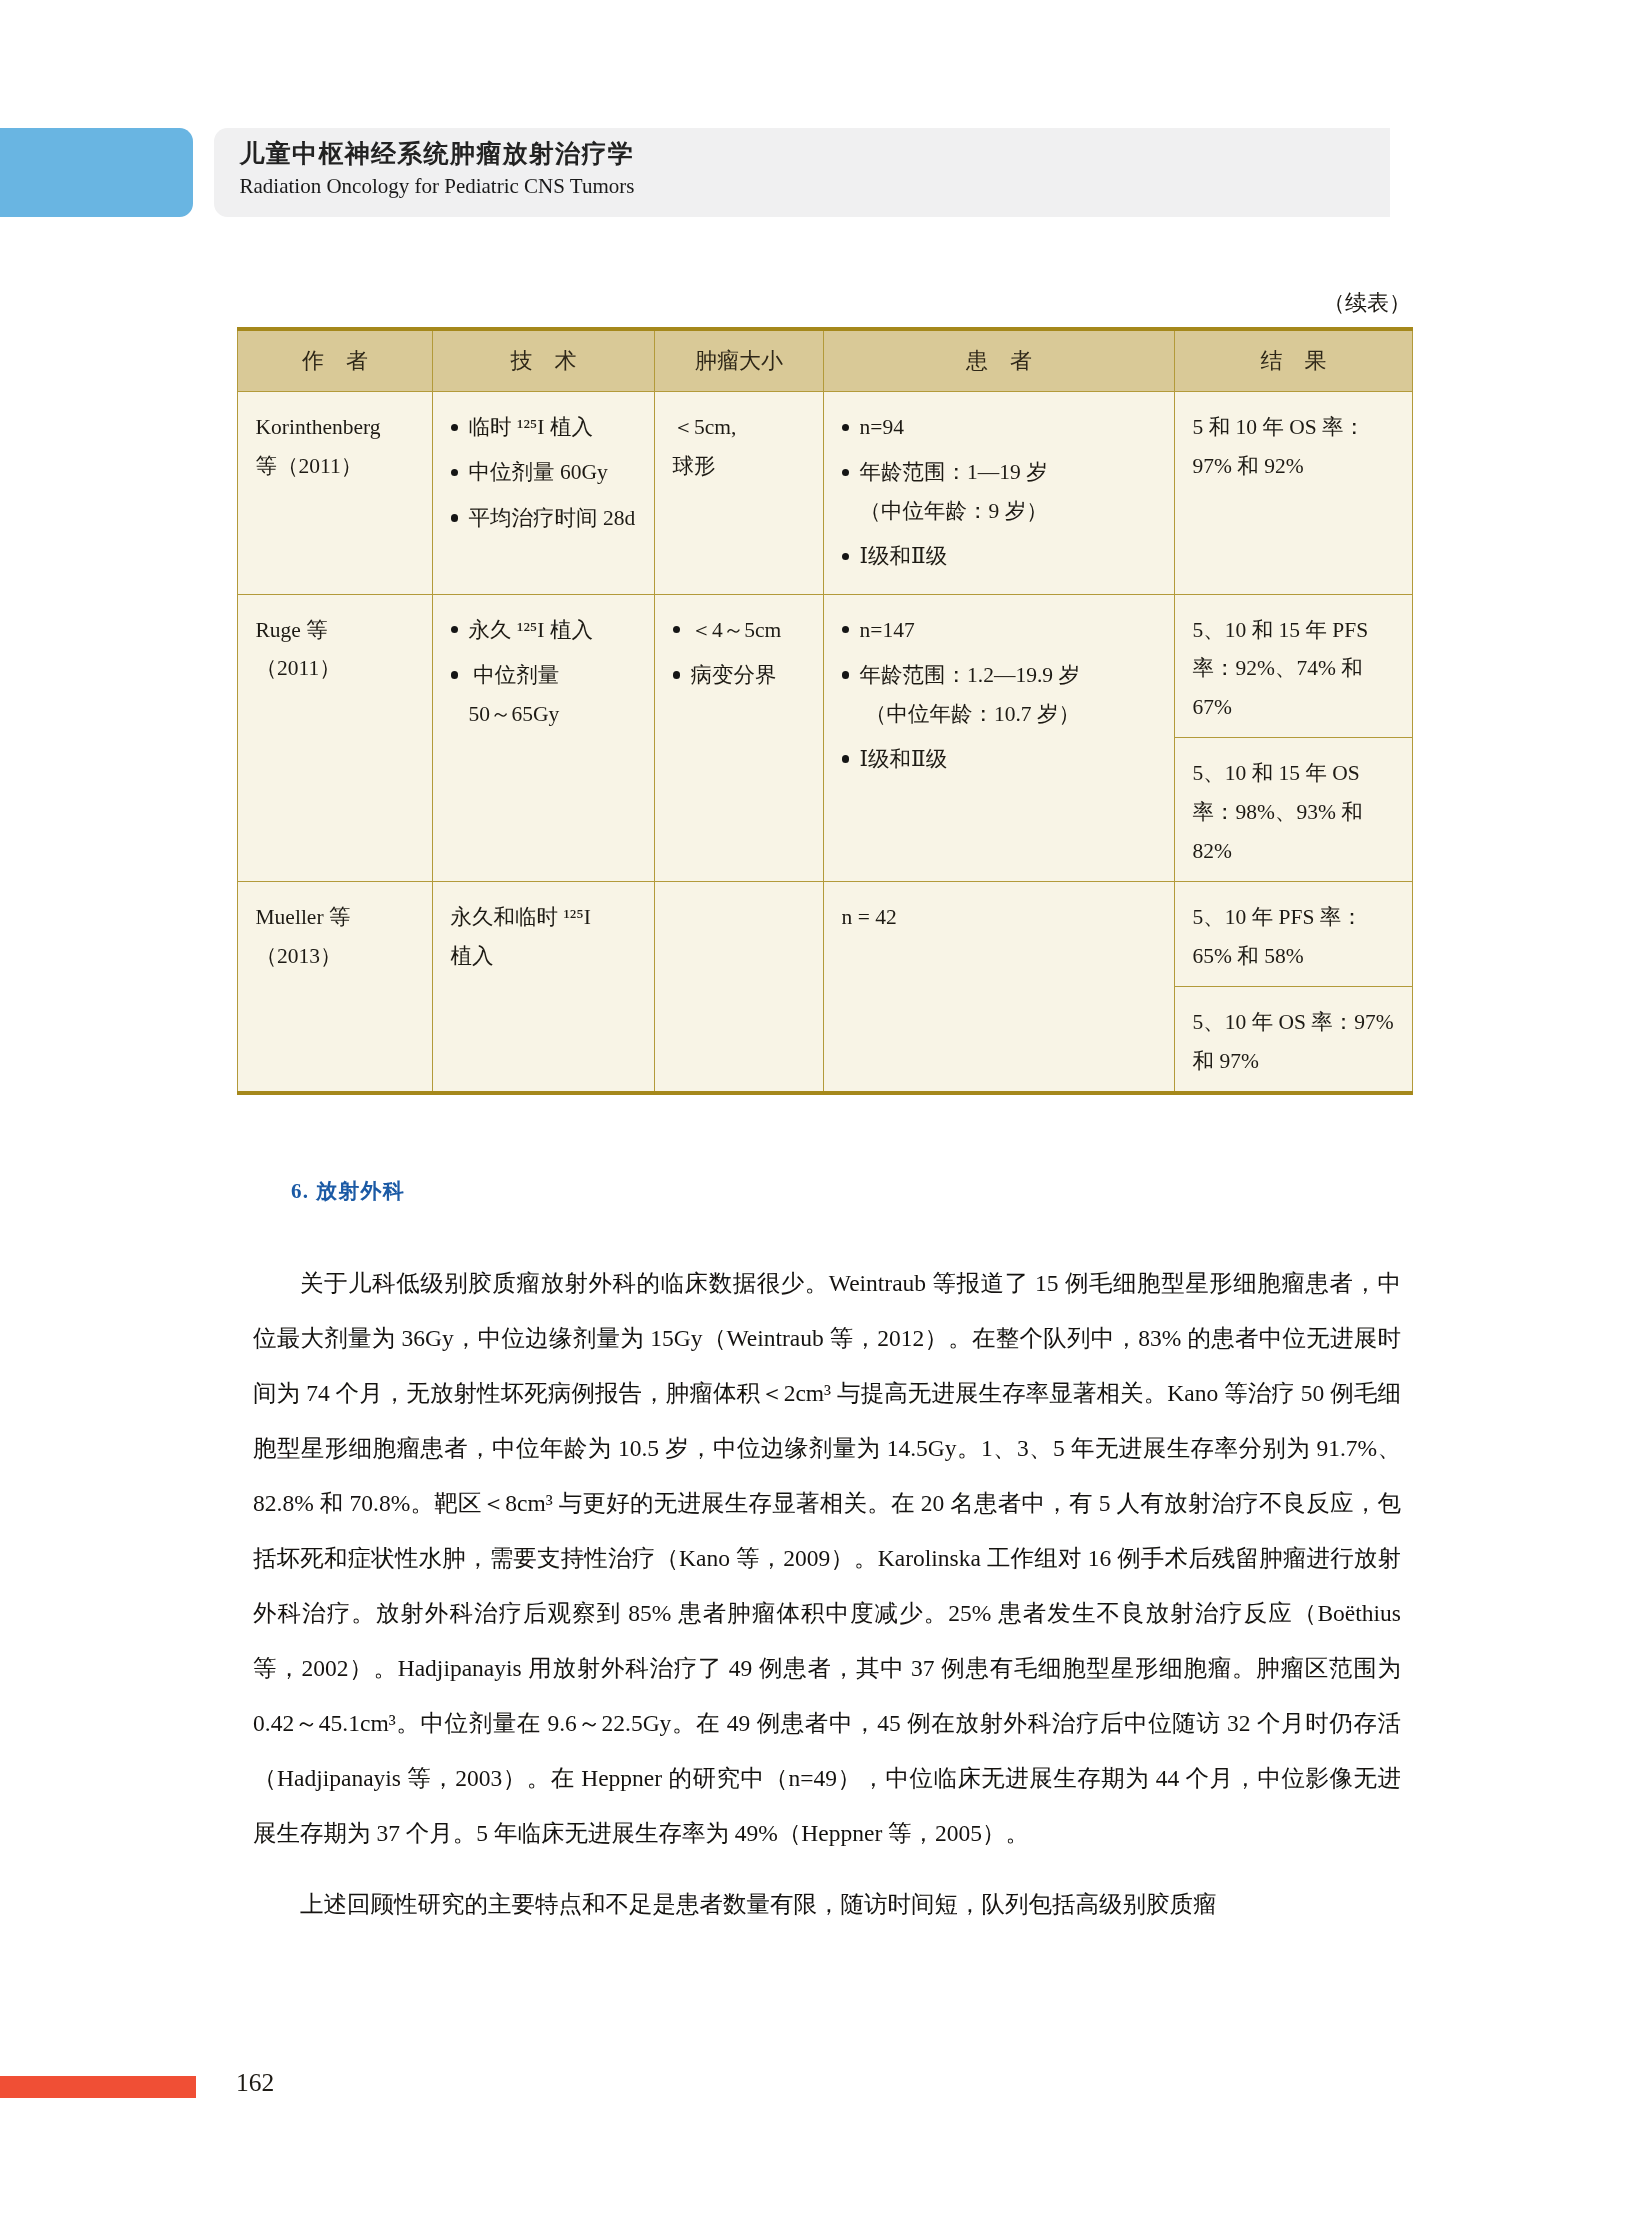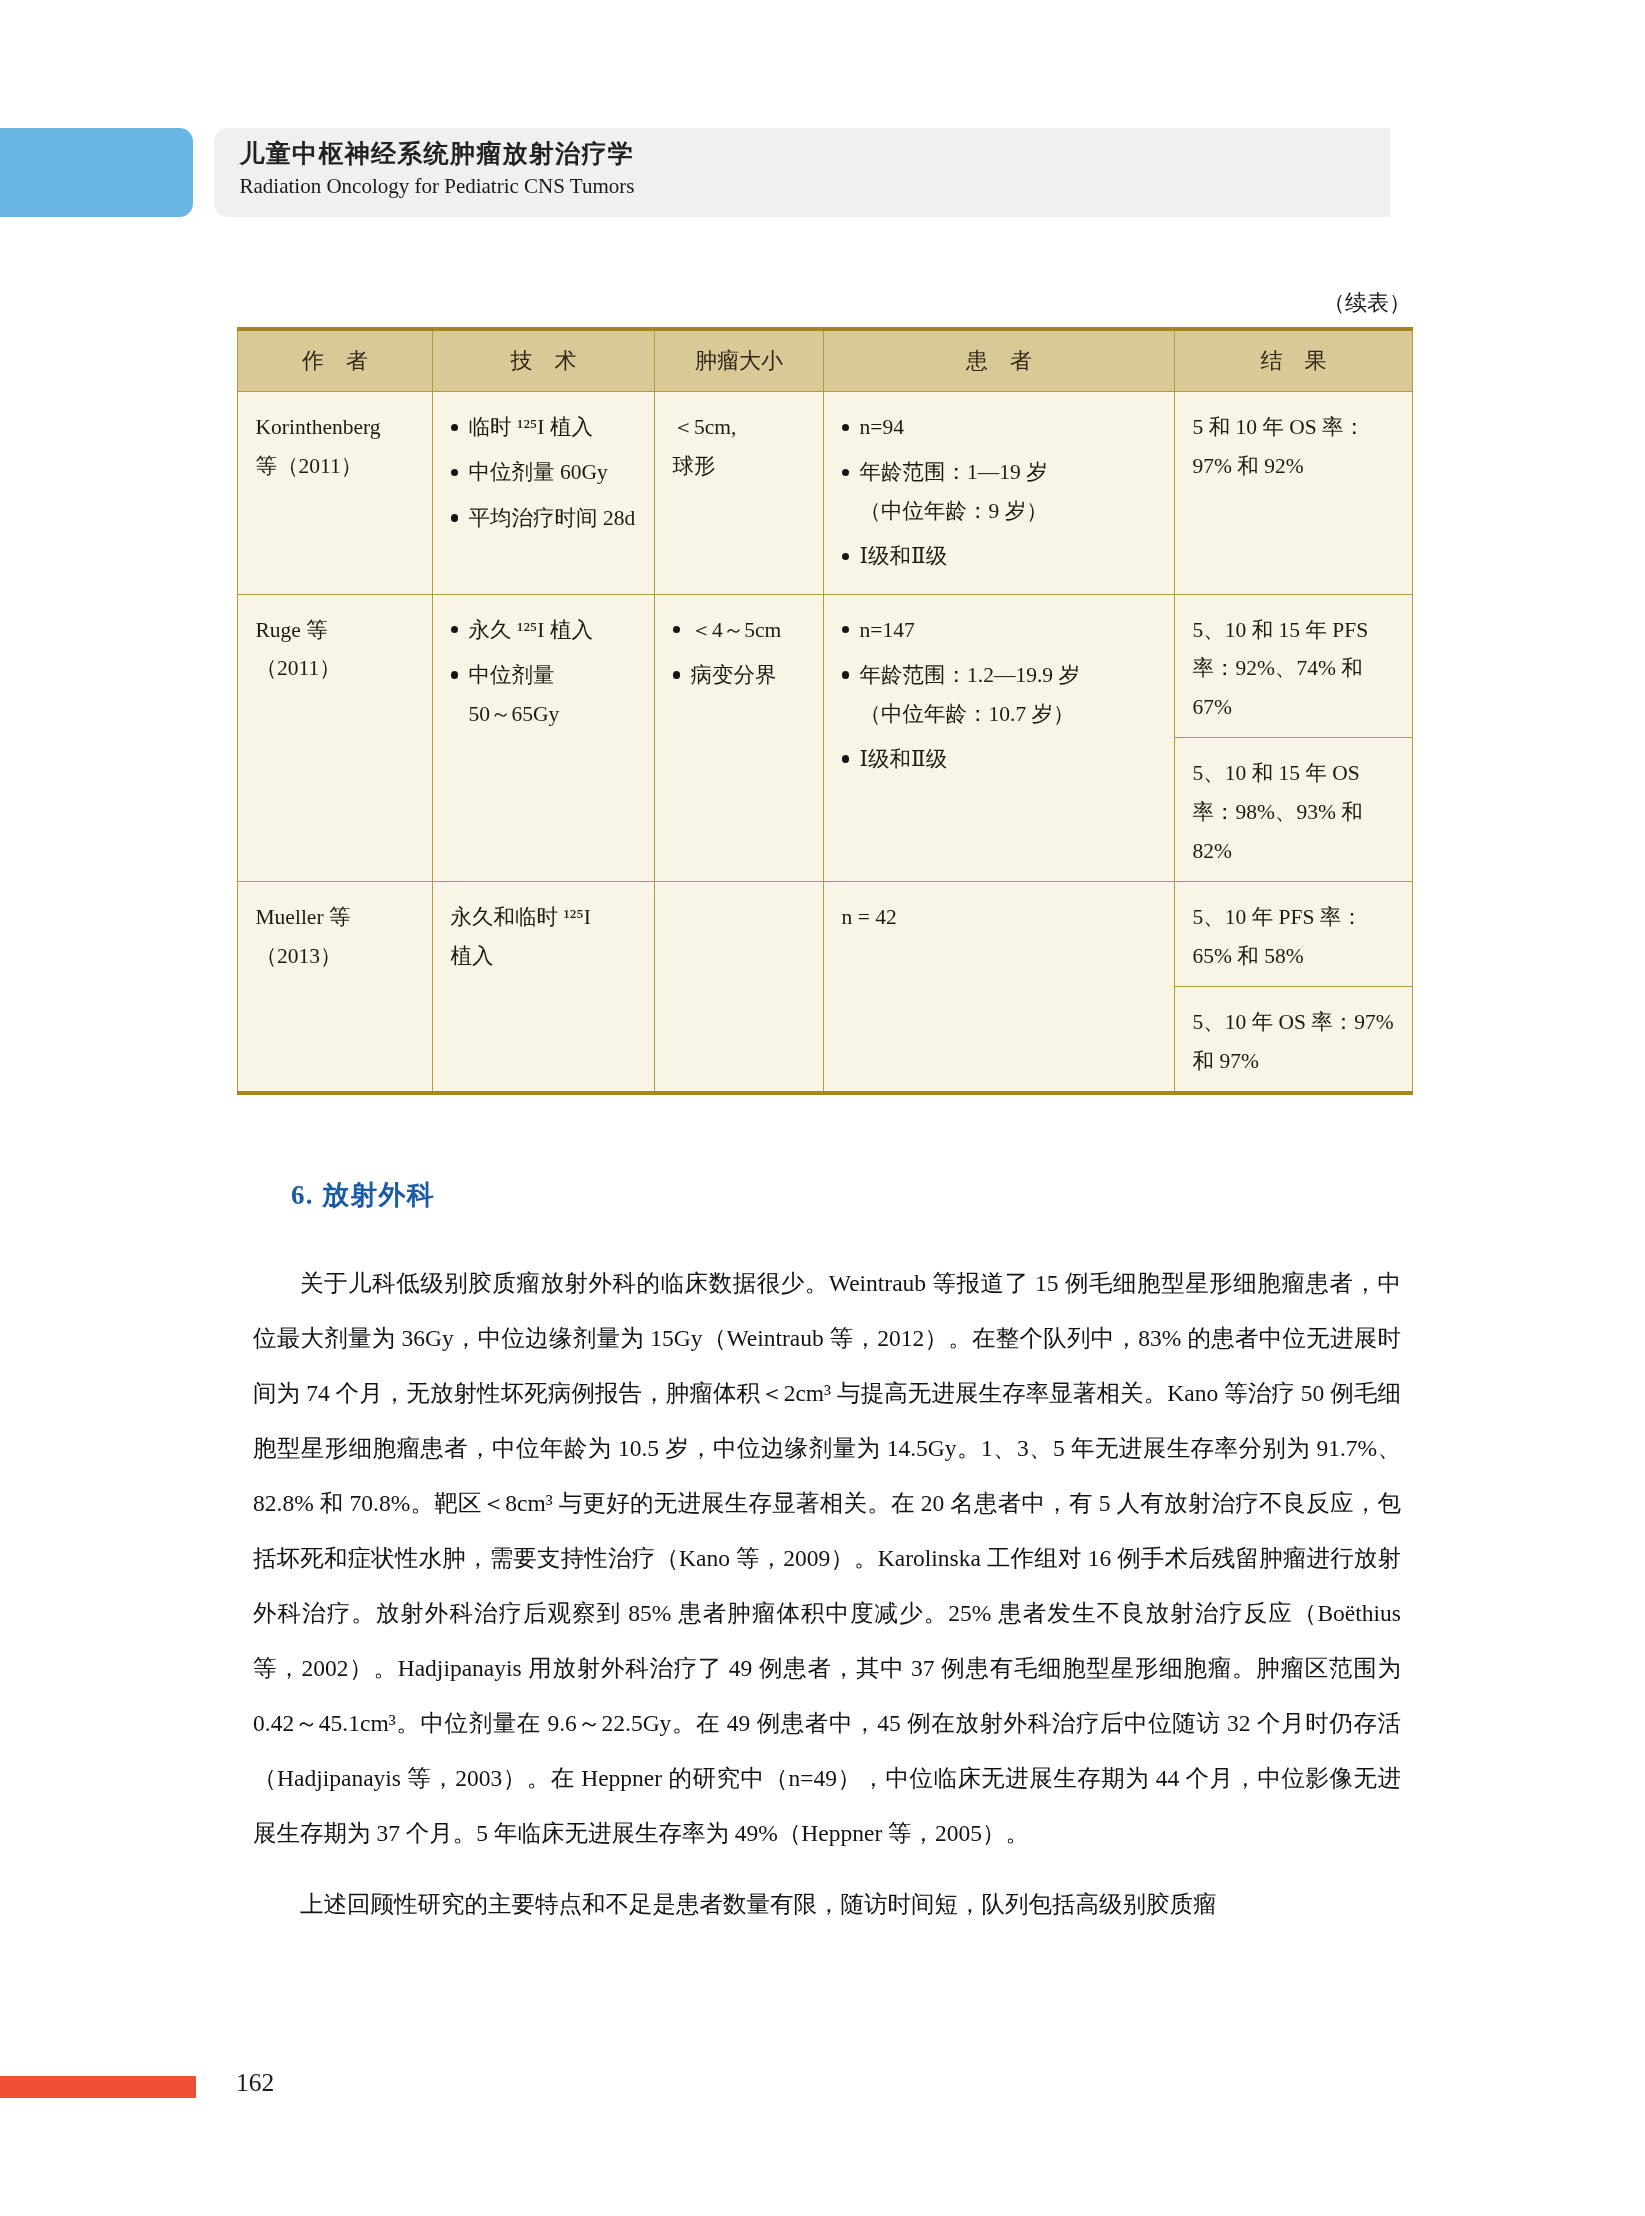--- a/index.html
+++ b/index.html
@@ -46,32 +46,32 @@
     background:#d9c997; height:58px; font-size:22px; font-weight:500;
     color:#2e2718; text-align:center; vertical-align:middle;
   }
   table.rt td {
     background:#f8f4e6; vertical-align:top; font-size:21.5px;
     line-height:1.8; padding:16px 15px 10.7px 17.5px;margin-top:48px;
   }
   .cell-text { white-space:pre-line; display:block; }
   .bi { display:flex; gap:10.7px; margin-bottom:6.7px; }
   .dot { width:7.4px; height:7.4px; border-radius:50%; background:#151515; margin-top:15.5px; flex:none; }
-  .bi-t { white-space:pre-line; }
+  .bi-t { white-space:pre-line;text-align:right; }
 
   
   .footnote {
     position:absolute; left:234px; top:1083px; width:1182px;
     font-size:20px; color:#1d1a14;
   }
 
   
   .sec-heading {
     position:absolute; left:291px; top:1177px;
-    font-size:27px; font-weight:700; color:#1b5aa5; letter-spacing:1.3px;
+    font-size:21px; font-weight:700; color:#1b5aa5; letter-spacing:1.3px;
   }
 
   
   .bodytext {
     position:absolute; left:237px; top:1240px; width:1180px;
   }
   .bodytext p {
     margin:16px; font-size:23.5px; line-height:55px;
     text-align:justify; text-indent:2em; color:#151310;
   }

